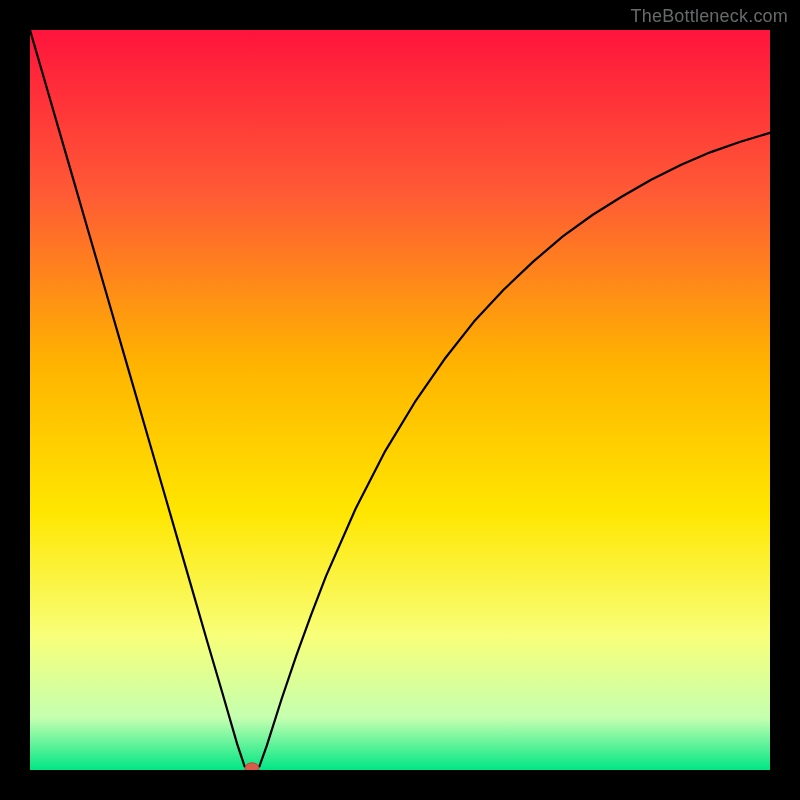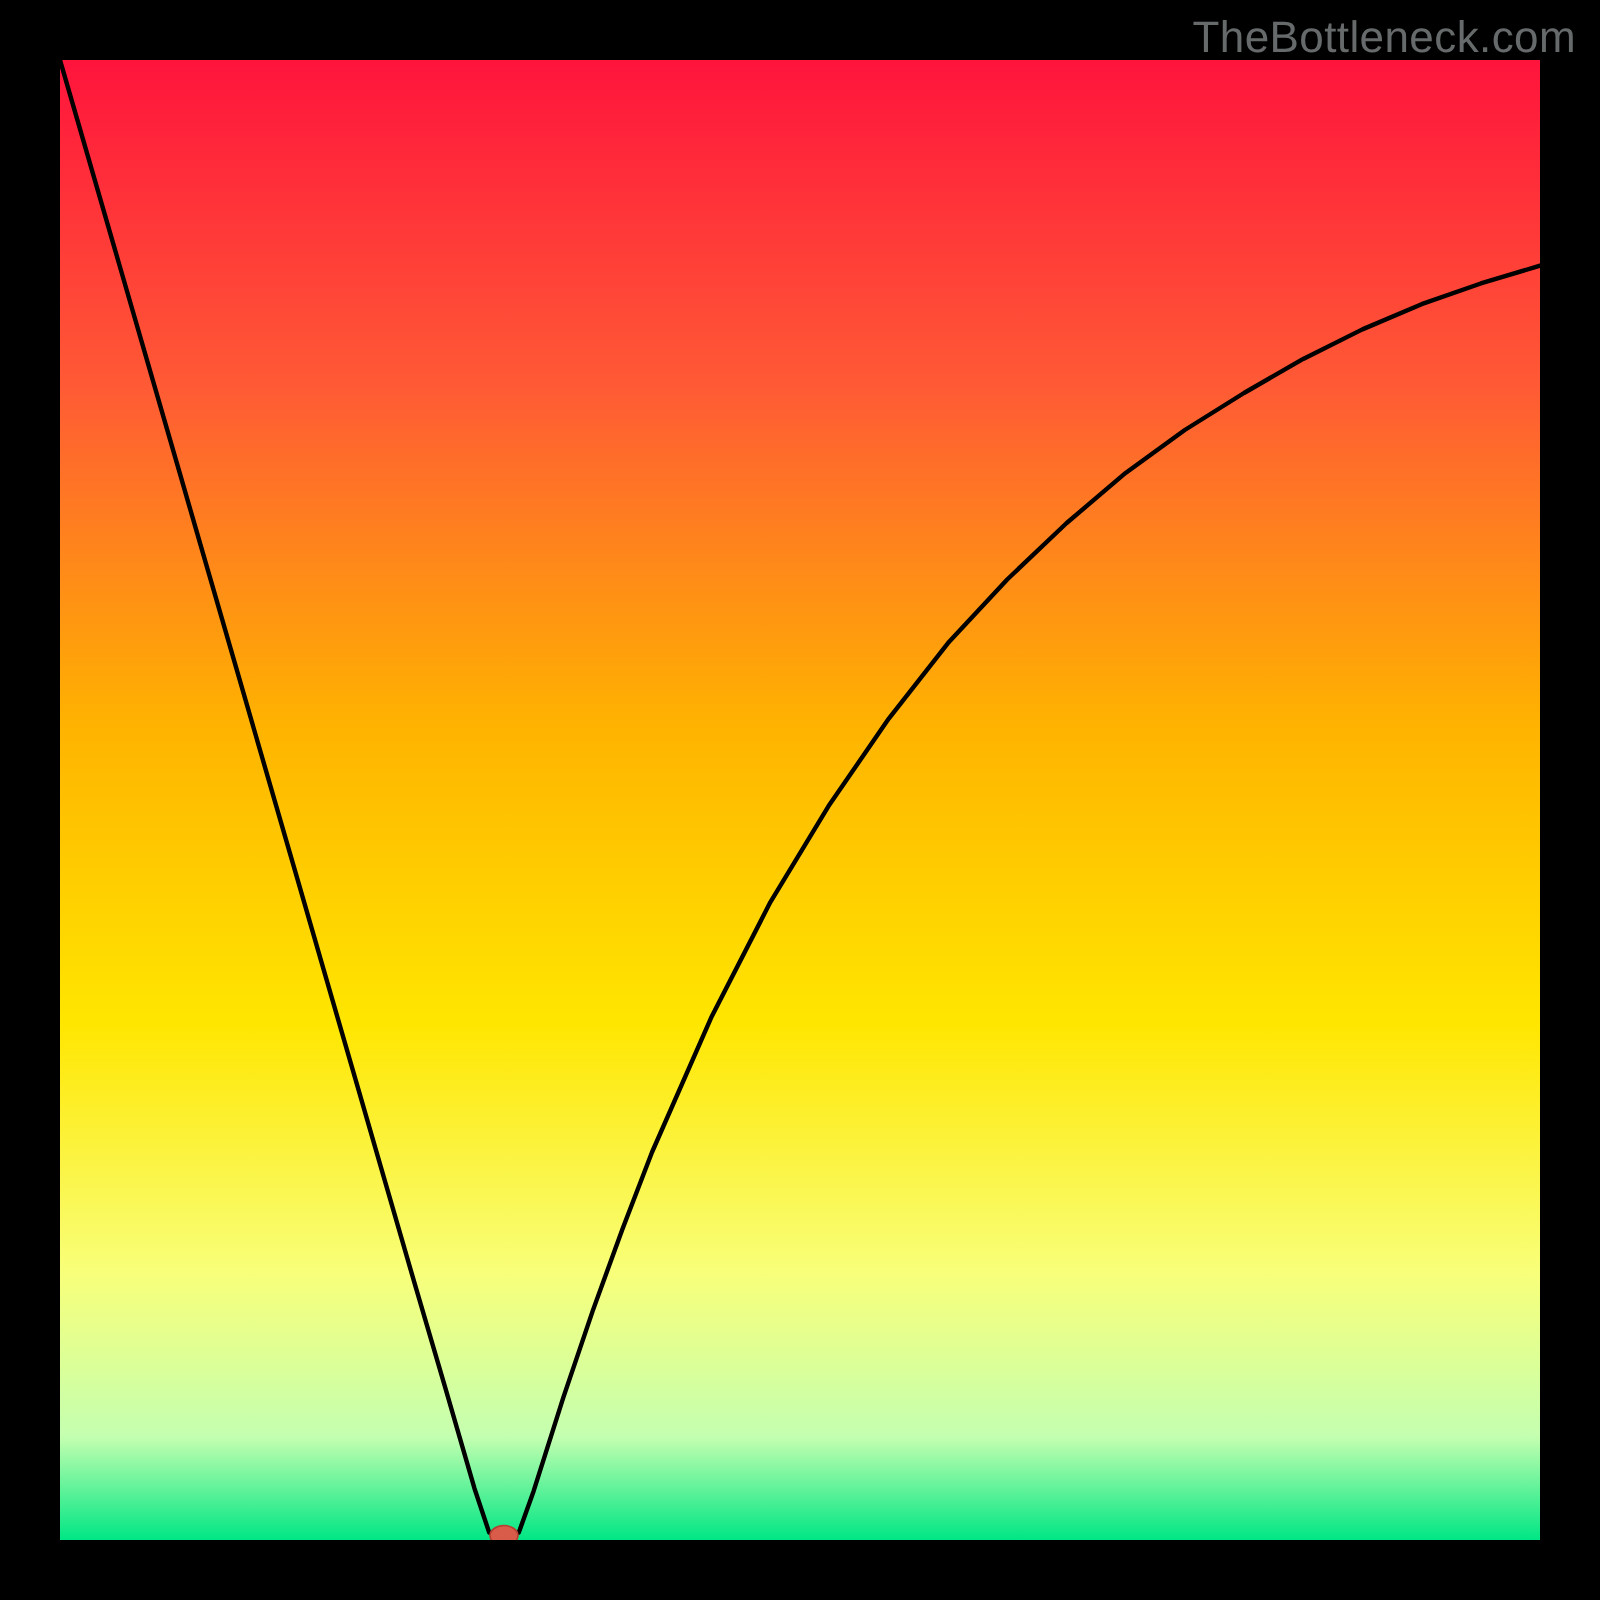--- a/index.html
+++ b/index.html
@@ -24,21 +24,21 @@
     left: 0;
     top: 0;
     width: 740px;
     height: 740px;
   }
   .watermark {
     position: absolute;
     top: 6px;
     right: 12px;
     color: #666a6b;
-    font-size: 22px;
+    font-size: 18px;
     font-weight: 500;
     letter-spacing: 0.2px;
     font-family: Arial, Helvetica, sans-serif;
   }
 </style>
 </head>
 <body>
 
 <div class="watermark">TheBottleneck.com</div>
 

